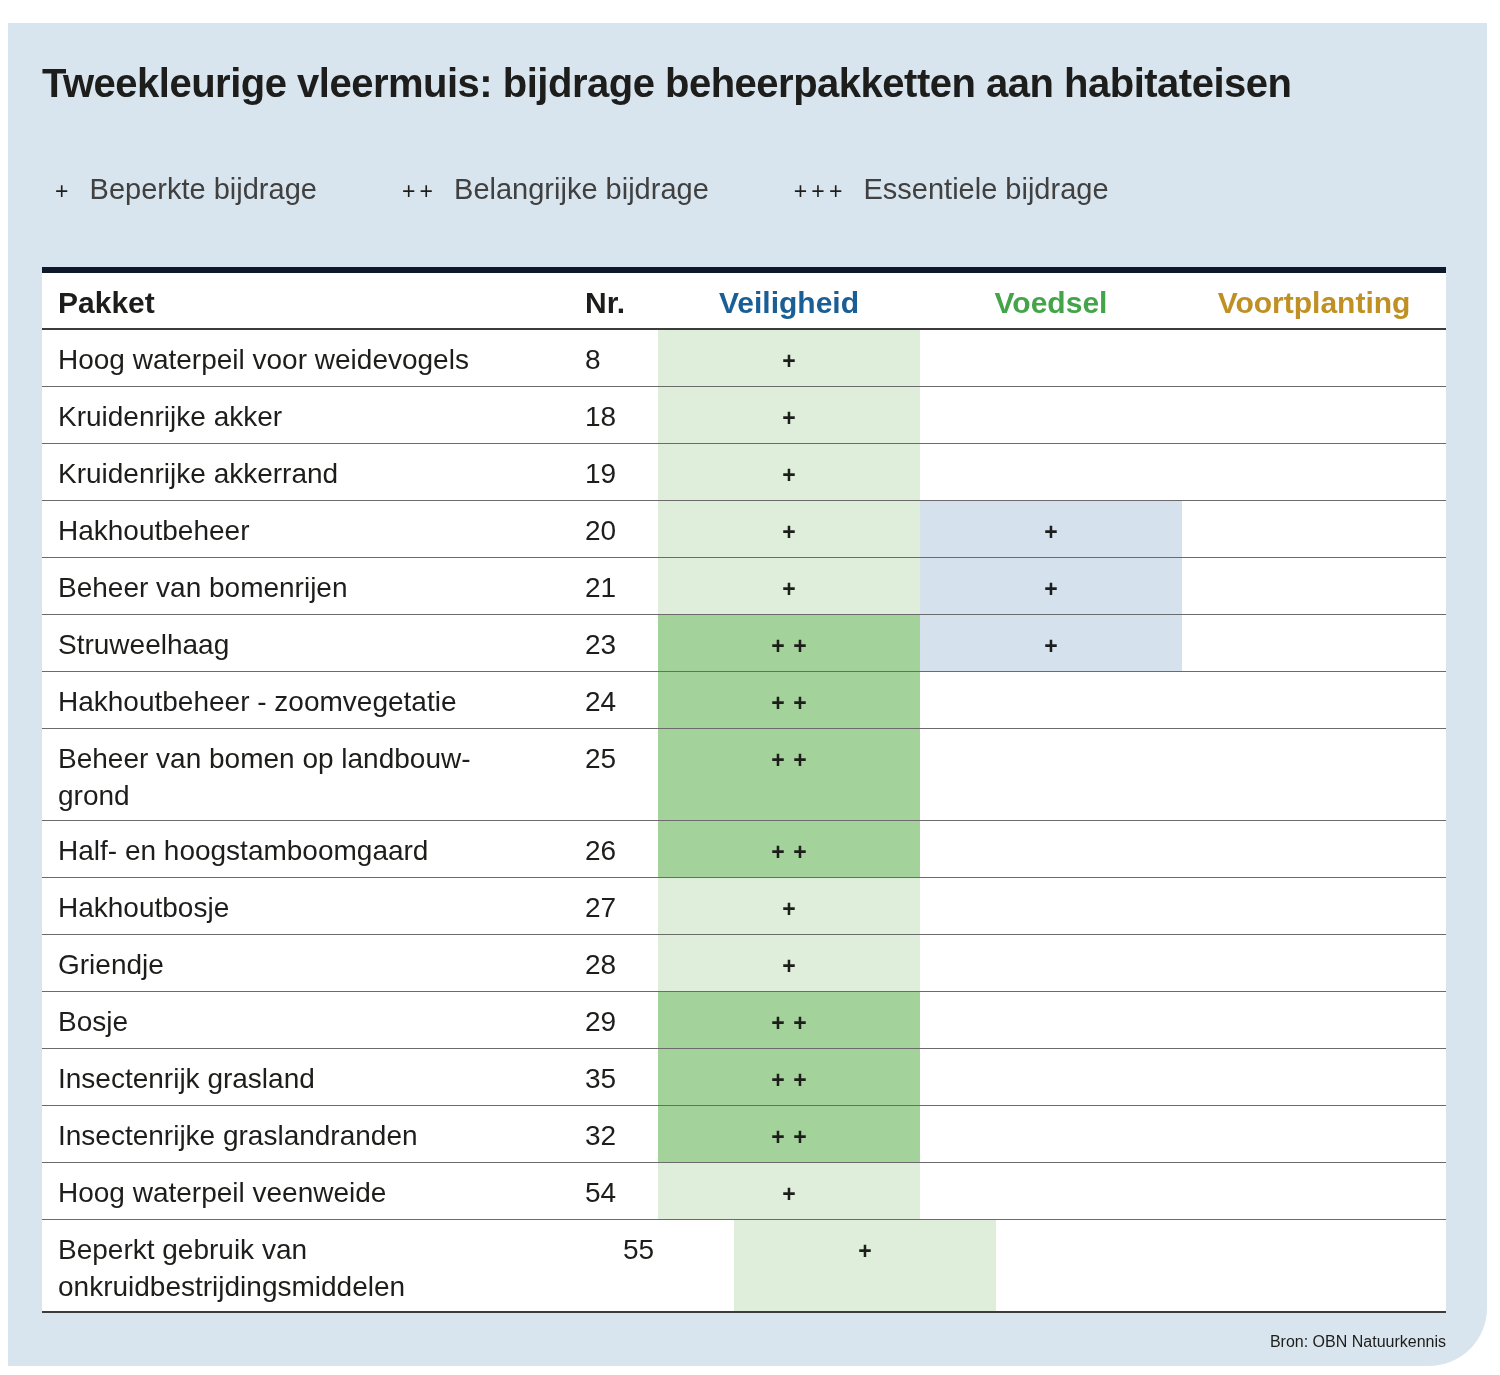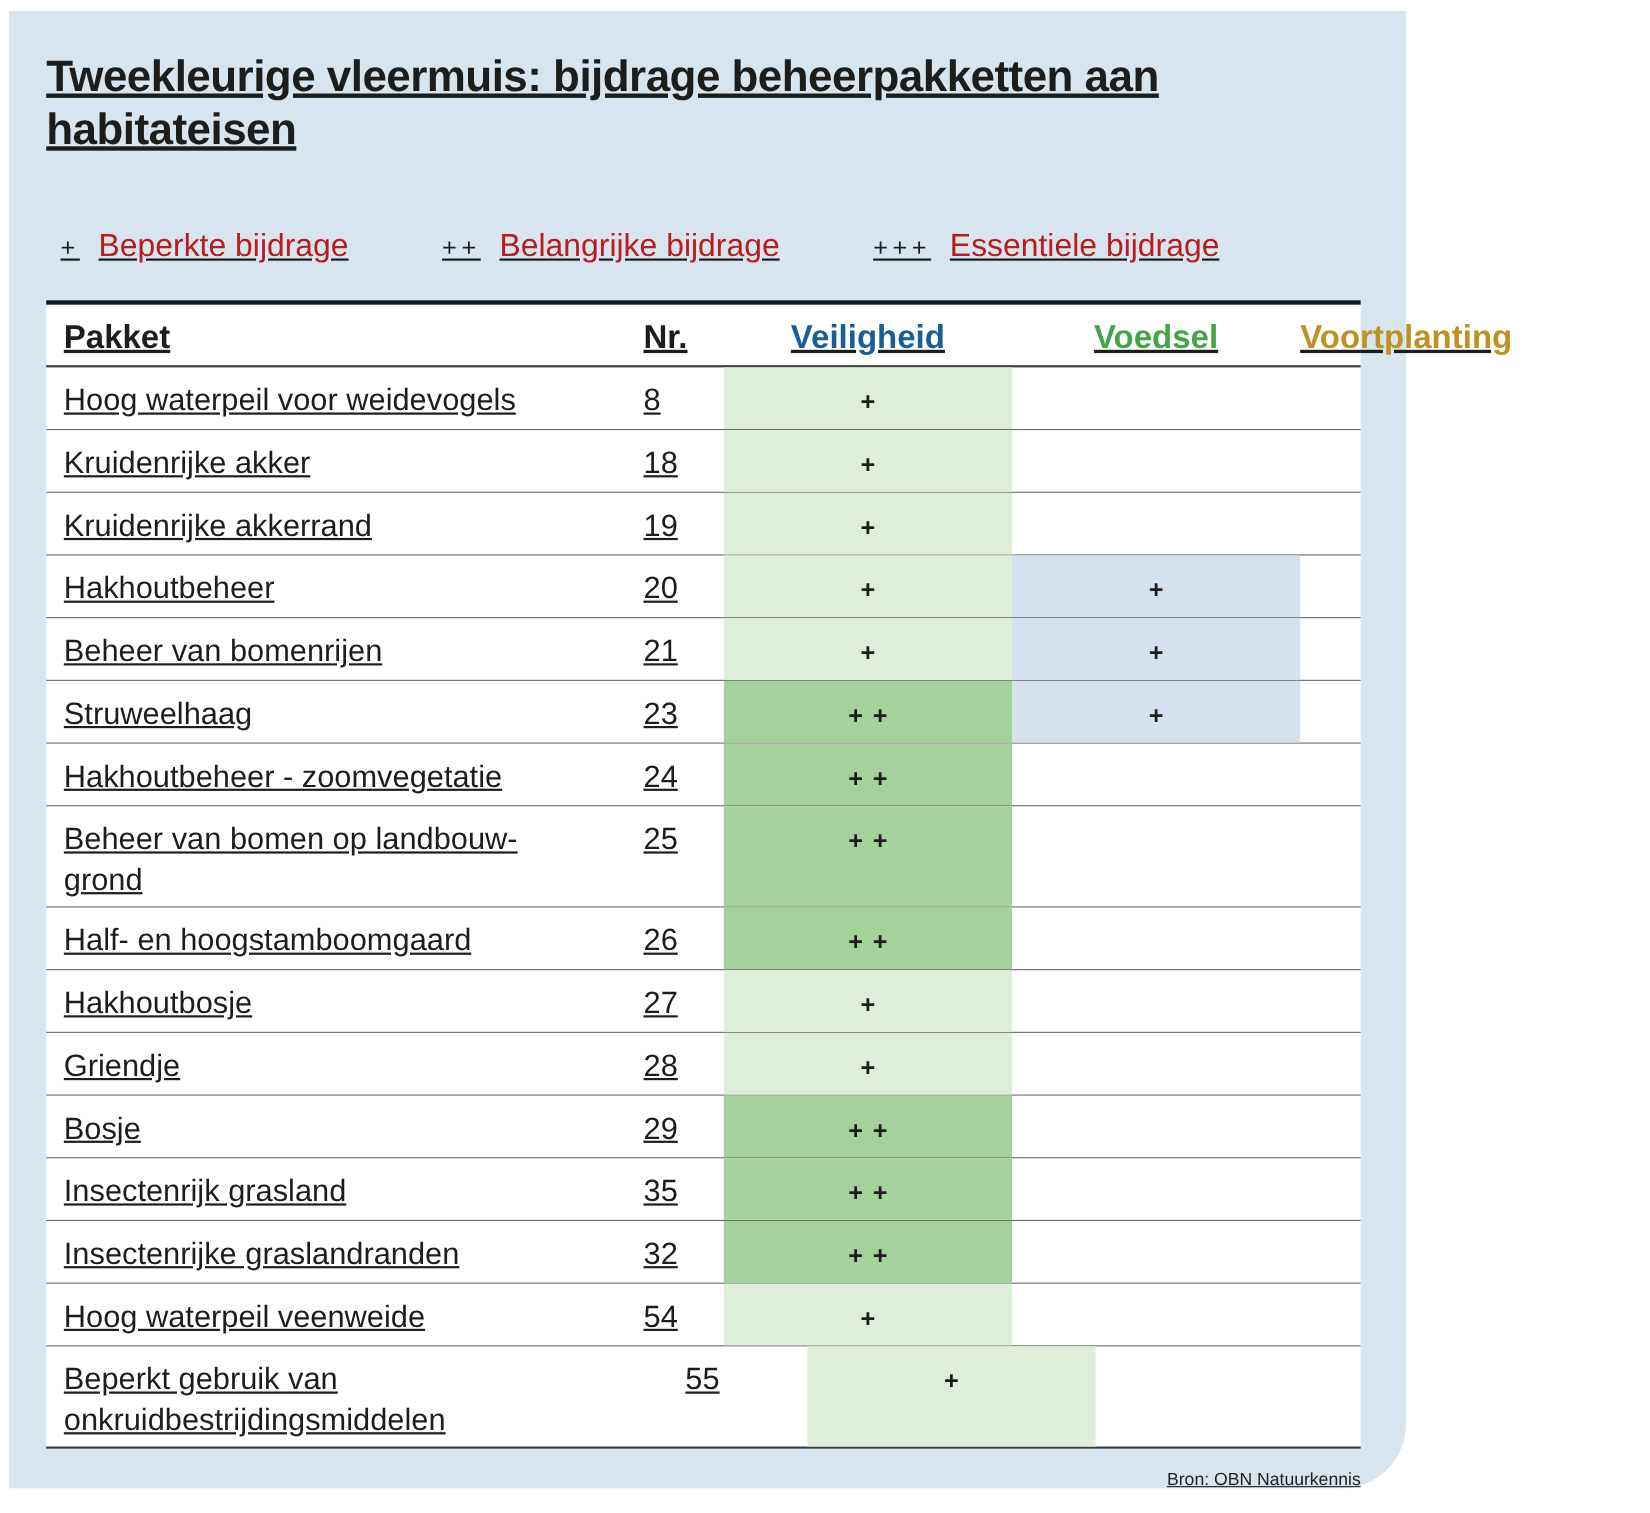--- a/index.html
+++ b/index.html
@@ -1,39 +1,38 @@
 <!DOCTYPE html>
 <html style="--card_background: #d9e5ee; --voedsel_green: #44a449; --veiligheid_blue: #1a5e96; --voortplanting_gold: #bf9023; --cell_green_light: #deeeda; --cell_green_dark: #a3d29b; --cell_blue: #d5e2ee;"><head>
 <meta charset="utf-8">
 <style>
   html,body{margin:0;padding:0;background:#ffffff;}
   body{width:1500px;height:1375px;position:relative;font-family:"Liberation Sans",sans-serif;color:#1d1d1b;}
   .card{
-    position:absolute;left:8px;top:10px;width:1270px;height:1343px;
+    position:absolute;left:8px;top:23px;width:1479px;height:1343px;
     background:var(--card_background,#d9e5ee);
     border-radius:0 0 58px 0;
     box-sizing:border-box;
     padding:0 41px 0 34px;
-    text-decoration:underline;
   }
   .title{
     margin:0;padding-top:36px;
     font-size:40px;line-height:48px;font-weight:700;letter-spacing:-0.5px;color:#1d1d1b;
   }
   .legend{
     display:flex;align-items:baseline;gap:85px;
     margin-top:64px;margin-left:13px;
     font-size:29px;line-height:36px;
   }
   .legend-item{display:flex;align-items:baseline;gap:17px;}
   .legend-symbol{font-size:23px;font-weight:400;letter-spacing:0.18em;color:#1d1d1b;}
-  .legend-label{color:#b91c1c;}
+  .legend-label{color:#404040;}
   .table{
-    margin-top:30px;background:#ffffff;
-    border-top:4px solid #0f172a;border-bottom:2px solid #3c3c3c;
+    margin-top:58px;background:#ffffff;
+    border-top:6px solid #0f172a;border-bottom:2px solid #3c3c3c;
   }
   .row{
     display:grid;
     grid-template-columns:543px 73px 262px 262px 1fr;
     min-height:57px;
     box-sizing:border-box;
   }
   .row.header{border-bottom:2px solid #3c3c3c;}
   .body-row{border-bottom:1px solid #6b6b6b;}
   .body-row:last-child{border-bottom:none;gap:38px;}

